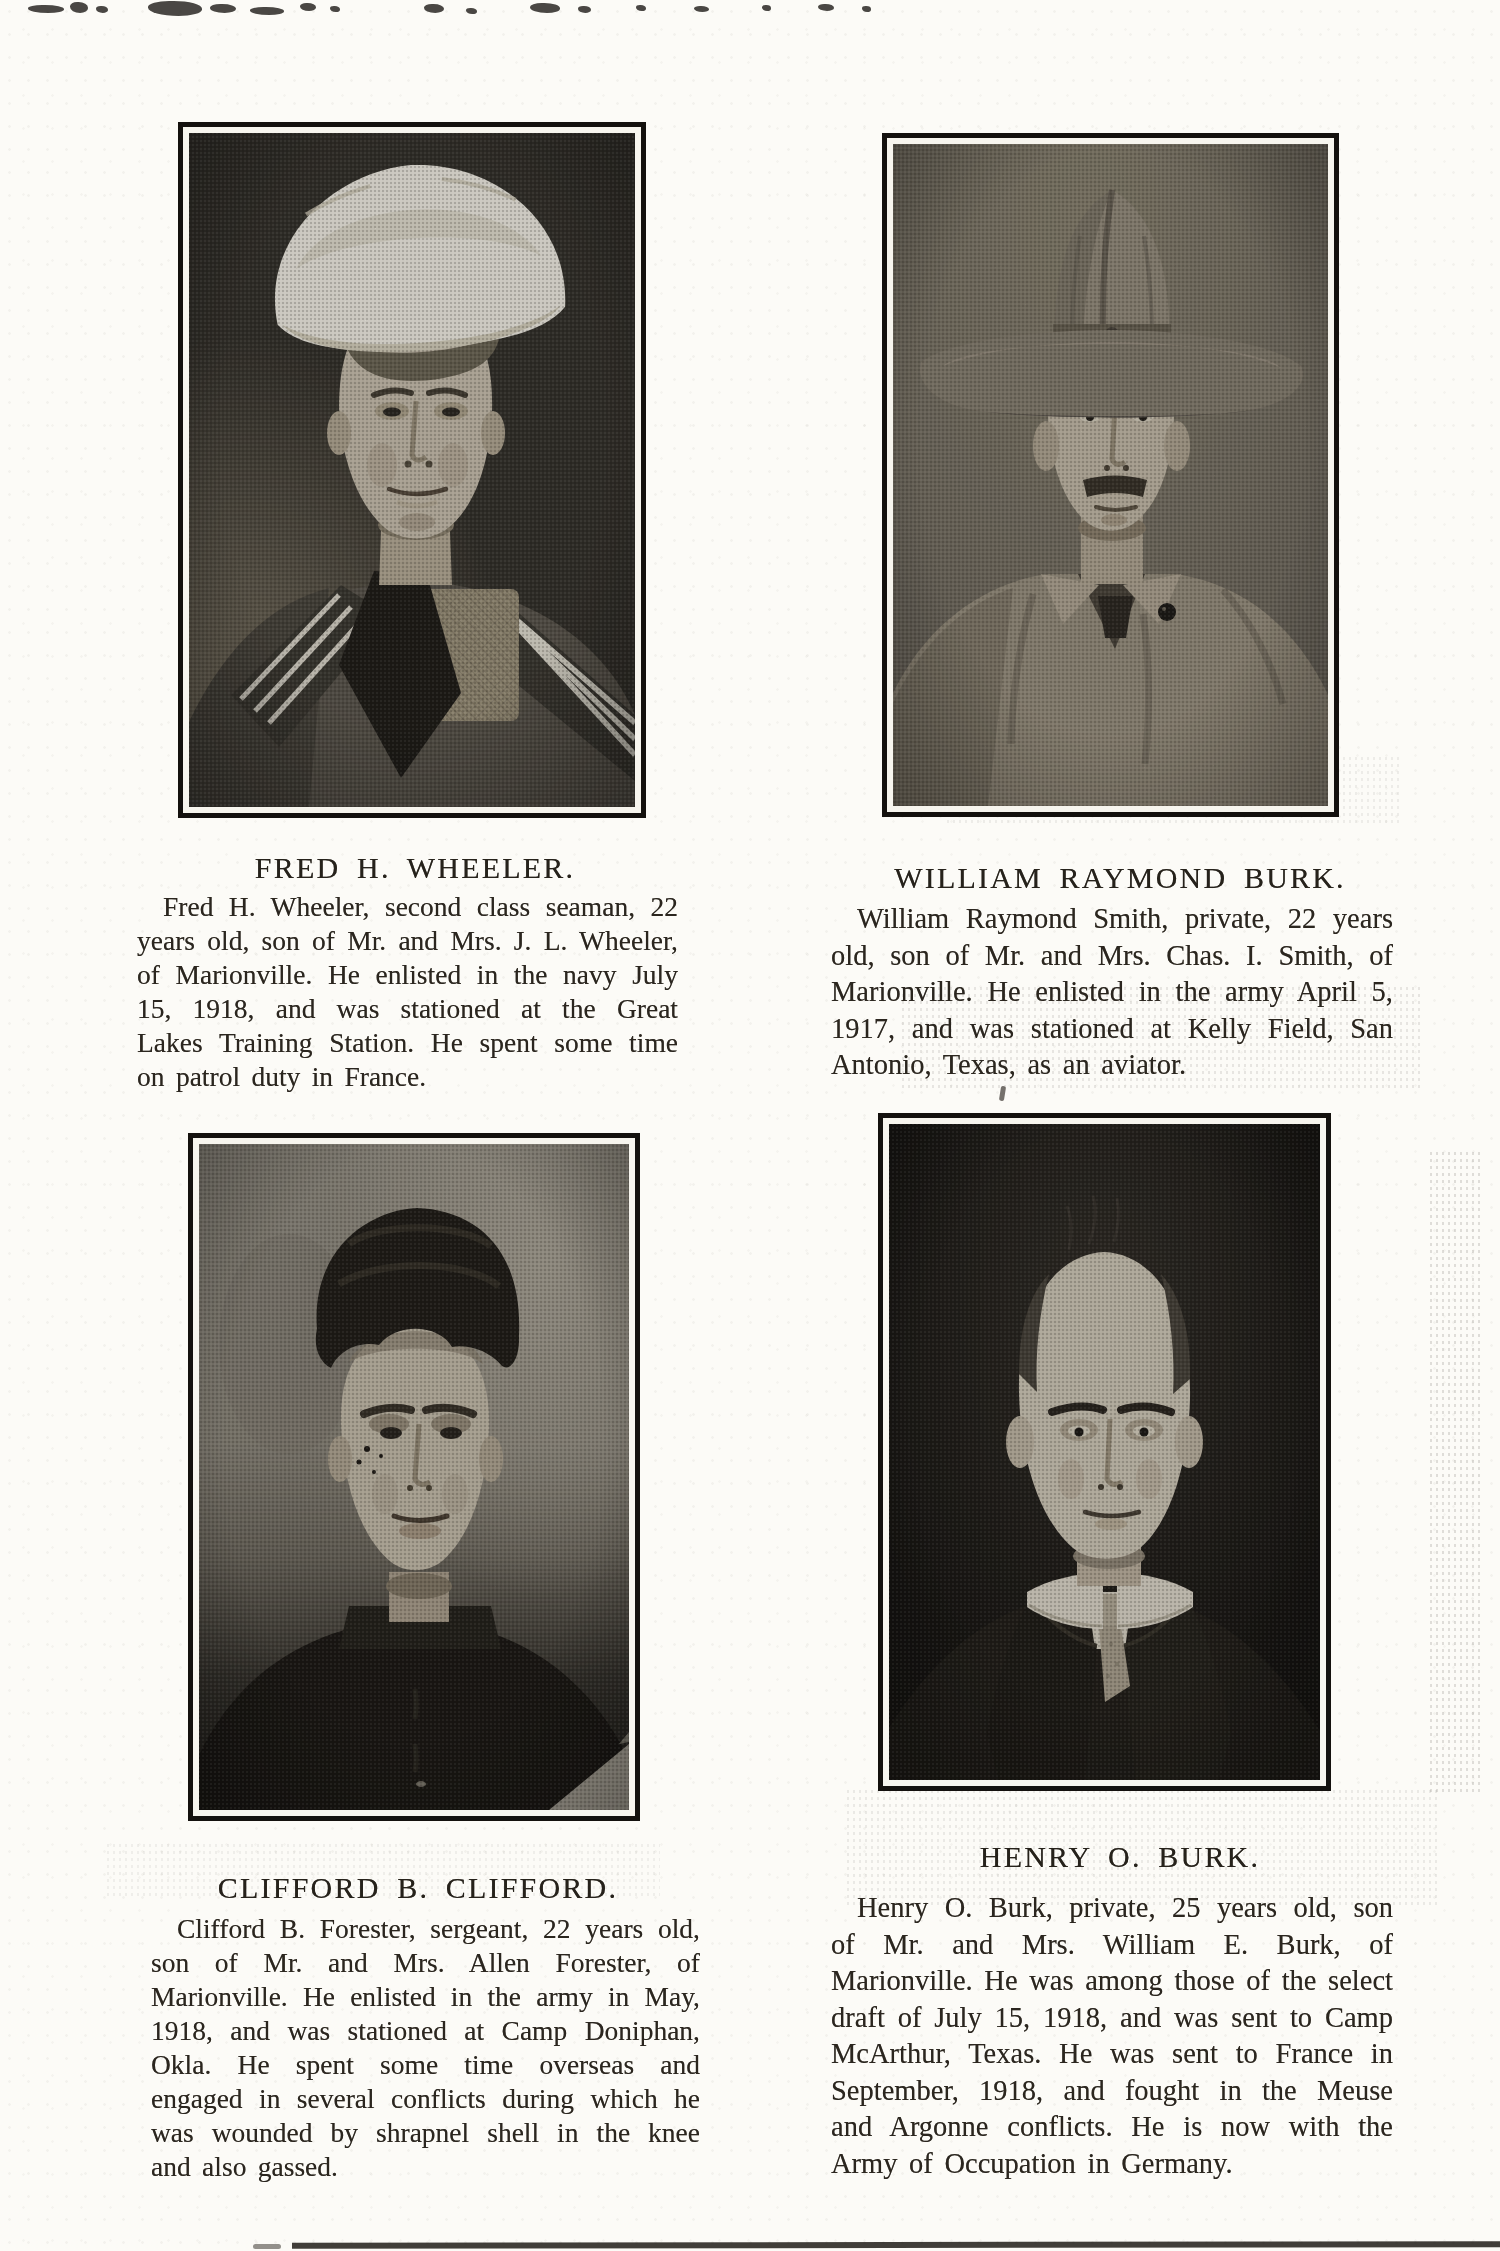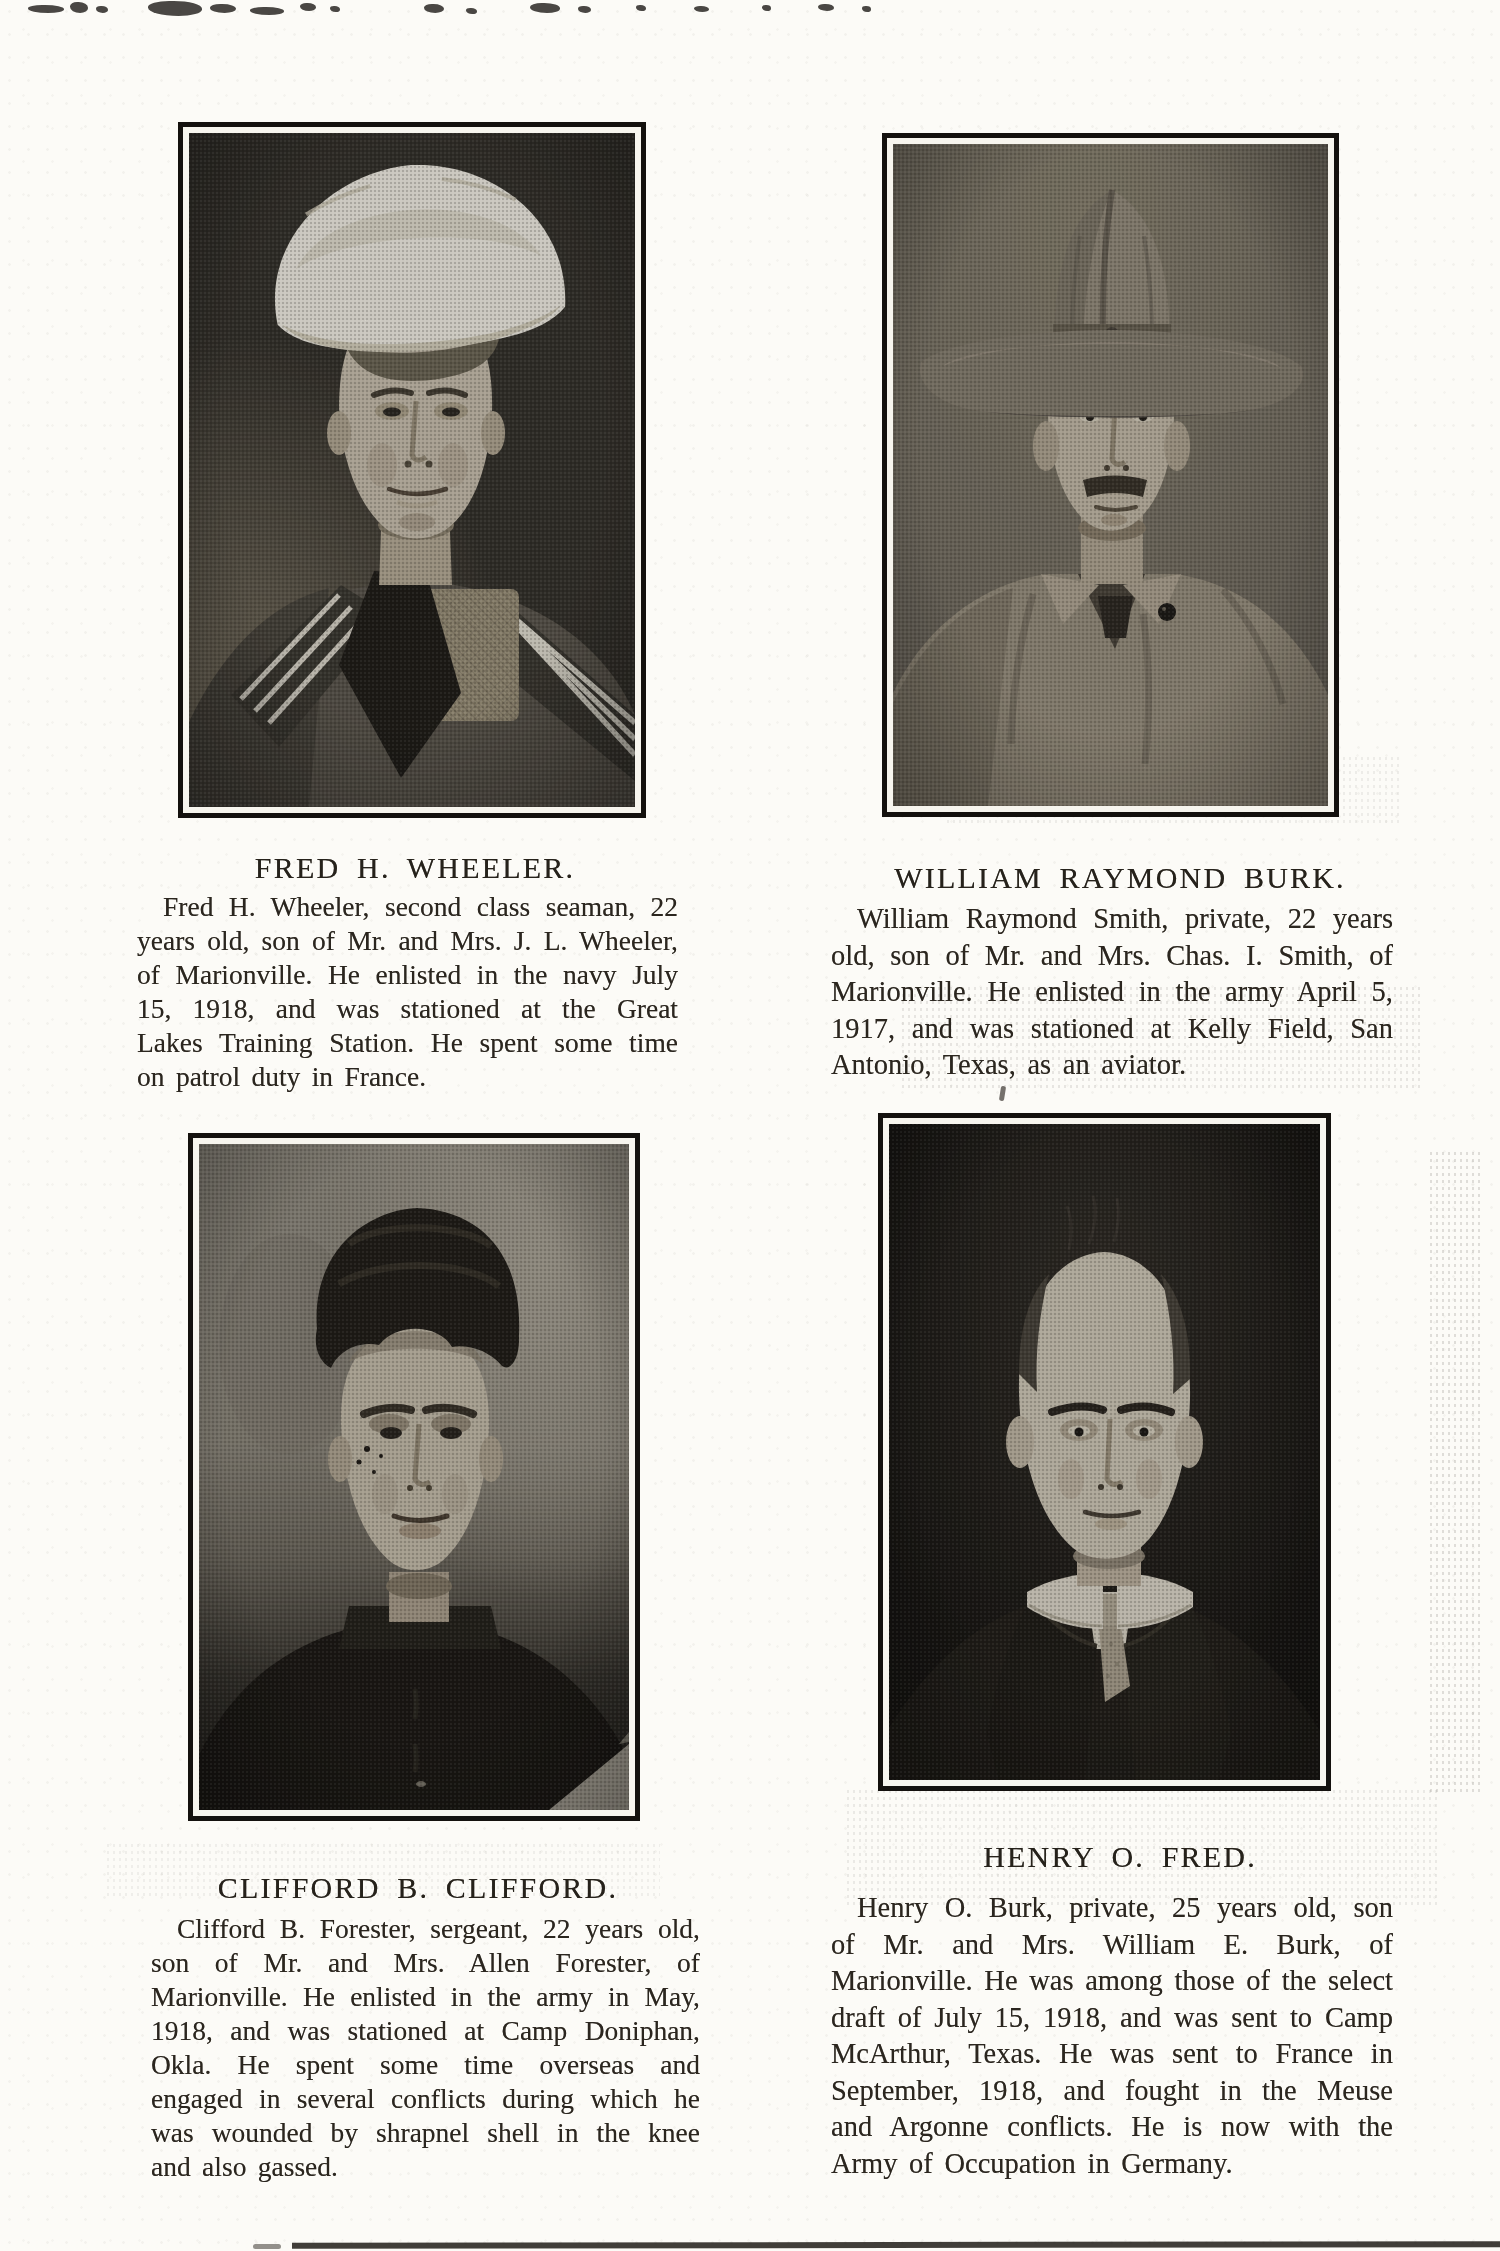--- a/index.html
+++ b/index.html
@@ -365,17 +365,17 @@
           <path d="M196,388 Q222,396 250,388" stroke="#4a4238" stroke-width="4.5" fill="none" stroke-linecap="round"></path>
           <ellipse cx="222" cy="400" rx="16" ry="6" fill="#b9ac95" opacity="0.8"></ellipse>
           <ellipse cx="182" cy="355" rx="13" ry="20" fill="#b5aa95" opacity="0.5"></ellipse>
           <ellipse cx="260" cy="355" rx="13" ry="20" fill="#b5aa95" opacity="0.5"></ellipse>
           <rect width="431" height="656" fill="url(#bvig)"></rect>
           <rect width="431" height="656" filter="url(#bgr)" opacity="0.16"></rect>
         </svg>
         <div class="dots"></div>
       </div>
     </div>
-    <h2 class="heading h-burk">HENRY O. FRED.</h2>
+    <h2 class="heading h-burk">HENRY O. BURK.</h2>
     <p class="bio b-right b-burk">Henry O. Burk, private, 25 years old, son of Mr. and Mrs. William E. Burk, of Marionville. He was among those of the select draft of July 15, 1918, and was sent to Camp McArthur, Texas. He was sent to France in September, 1918, and fought in the Meuse and Argonne conflicts. He is now with the Army of Occupation in Germany.</p>
   </figure>
 
 </div>
 
 </body></html>

